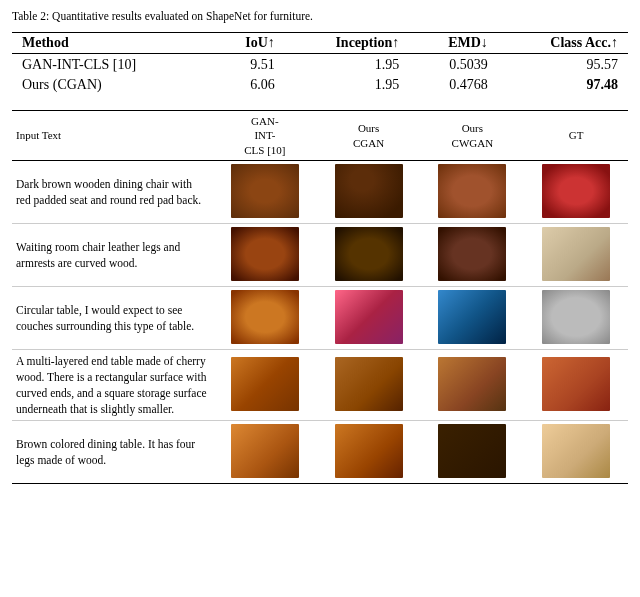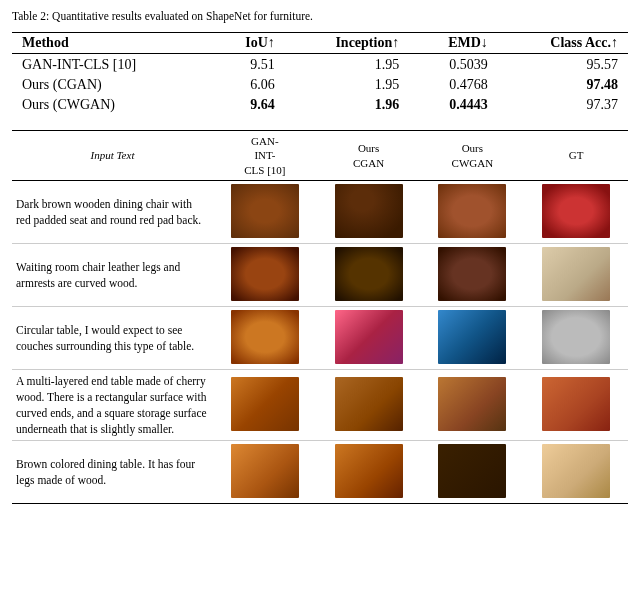--- a/index.html
+++ b/index.html
@@ -57,22 +57,21 @@
     .qual-table thead tr {
       border-top: 1.5px solid #000;
       border-bottom: 1px solid #000;
     }
     .qual-table thead th {
       text-align: center;
       font-weight: normal;
       font-size: 11px;
     }
     .qual-table thead th:first-child {
-      text-align: center;
-      font-style: italic;
+      text-align: left;
     }
     .qual-table tbody tr {
       border-top: 1px solid #ccc;
     }
     .qual-table tbody tr:last-child {
       border-bottom: 1.5px solid #000;
     }
     .qual-table td.input-text {
       width: 155px;
       vertical-align: middle;
@@ -186,27 +185,20 @@
       <td>0.5039</td>
       <td>95.57</td>
     </tr>
     <tr>
       <td>Ours (CGAN)</td>
       <td>6.06</td>
       <td>1.95</td>
       <td>0.4768</td>
       <td class="bold">97.48</td>
     </tr>
-    <tr>
-      <td>Ours (CWGAN)</td>
-      <td class="bold">9.64</td>
-      <td class="bold">1.96</td>
-      <td class="bold">0.4443</td>
-      <td>97.37</td>
-    </tr>
   </tbody>
 </table>
 
 <table class="qual-table">
   <thead>
     <tr>
       <th class="col-header">Input Text</th>
       <th class="col-header">GAN-<br>INT-<br>CLS [10]</th>
       <th class="col-header">Ours<br>CGAN</th>
       <th class="col-header">Ours<br>CWGAN</th>

